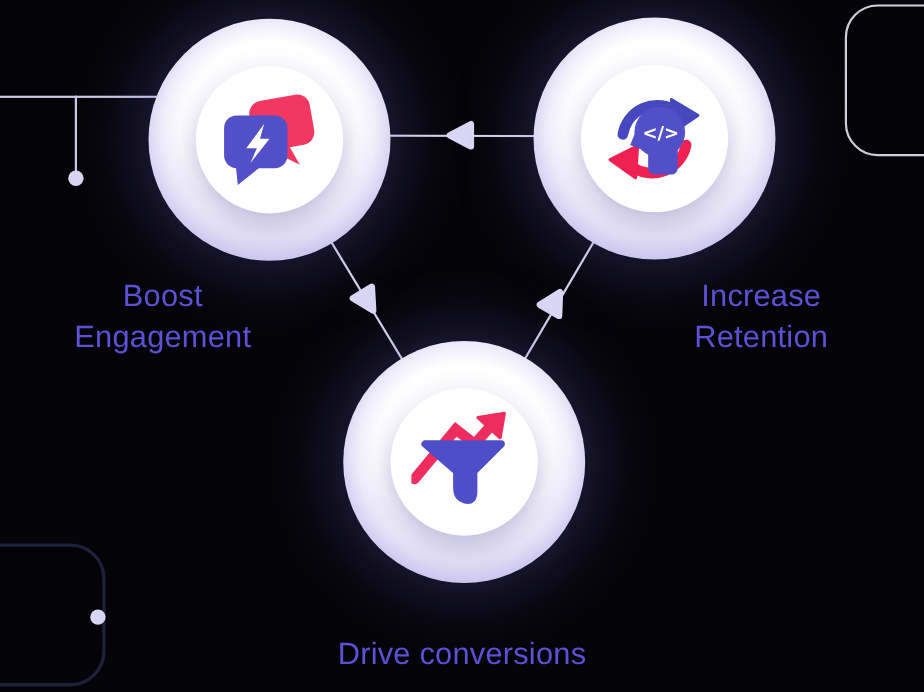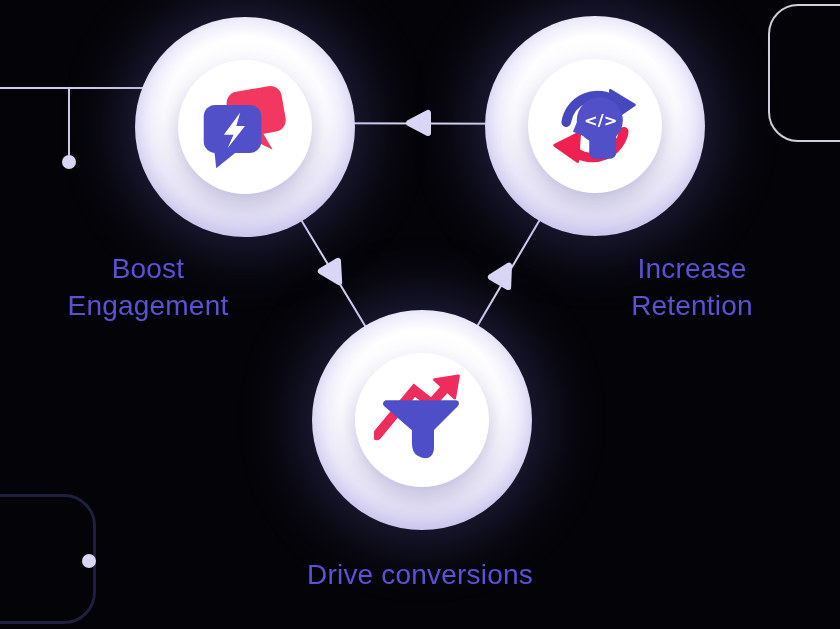--- a/index.html
+++ b/index.html
@@ -40,21 +40,21 @@
   .node-engagement { left:135px; top:17px; }
   .node-retention  { left:485px; top:16px; }
   .node-conversions{ left:312px; top:310px; }
   .label {
     position:absolute; width:350px; text-align:center;
     color:#5b51d4; font-size:28px; font-weight:500; line-height:37px;
     white-space:pre-line; letter-spacing:0.2px;
   }
   .label-engagement  { left:-27px; top:250px; }
   .label-retention   { left:517px; top:250px; }
-  .label-conversions { left:245px; top:556px; }
+  .label-conversions { left:245px; top:576px; }
 </style>
 </head>
 <body>
 
 <div class="stage">
 
   <svg class="connectors" width="840" height="629" viewBox="0 0 840 629">
     <line x1="245" y1="123" x2="595" y2="124" stroke="#d7d4f0" stroke-width="2"></line>
     <line x1="245" y1="127" x2="422" y2="420" stroke="#d7d4f0" stroke-width="2"></line>
     <line x1="422" y1="420" x2="595" y2="126" stroke="#d7d4f0" stroke-width="2"></line>

